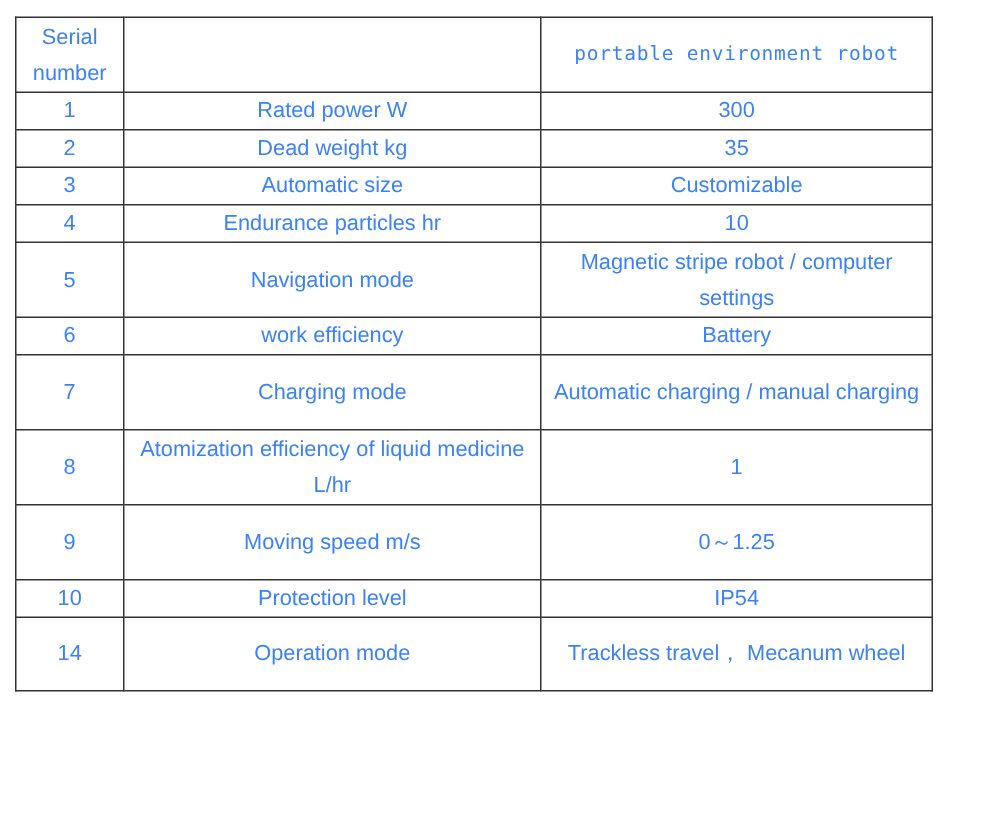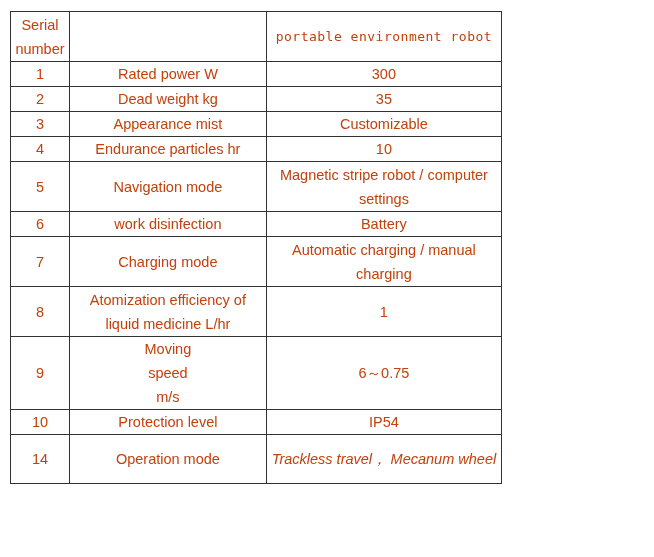--- a/index.html
+++ b/index.html
@@ -1,21 +1,21 @@
 <!DOCTYPE html>
 <html><head>
 <meta charset="utf-8">
 <style>
   html, body { margin: 0; padding: 0; background: #ffffff; }
   body { width: 654px; height: 557px; position: relative; overflow: hidden; }
   table.spec {
     position: absolute; left: 10px; top: 11px;
-    width: 492px; border-collapse: collapse;
+    width: 612px; border-collapse: collapse;
     font-family: "Liberation Sans", "DejaVu Sans", sans-serif;
-    font-size: 14.5px; color: #c2410c;
+    font-size: 14.5px; color: #3b82f6;
     border: 1.5px solid #555;
   }
   table.spec td {
     border: 1px solid #333;
     text-align: center; vertical-align: middle;
     padding: 0 4px; line-height: 24px;
   }
   col.c1 { width: 72px; }
   col.c2 { width: 279px; }
   col.c3 { width: 261px; }
@@ -46,57 +46,57 @@
     <td>Rated power W</td>
     <td>300</td>
   </tr>
   <tr class="r1">
     <td>2</td>
     <td>Dead weight kg</td>
     <td>35</td>
   </tr>
   <tr class="r1">
     <td>3</td>
-    <td>Appearance mist</td>
+    <td>Automatic size</td>
     <td>Customizable</td>
   </tr>
   <tr class="r1">
     <td>4</td>
     <td>Endurance particles hr</td>
     <td>10</td>
   </tr>
   <tr class="r2">
     <td>5</td>
     <td>Navigation mode</td>
     <td>Magnetic stripe robot / computer settings</td>
   </tr>
   <tr class="r1">
     <td>6</td>
-    <td>work disinfection</td>
+    <td>work efficiency</td>
     <td>Battery</td>
   </tr>
   <tr class="r2">
     <td>7</td>
     <td>Charging mode</td>
     <td>Automatic charging / manual charging</td>
   </tr>
   <tr class="r2">
     <td>8</td>
     <td>Atomization efficiency of liquid medicine L/hr</td>
     <td class="top">1</td>
   </tr>
   <tr class="r2">
     <td>9</td>
     <td style="padding:0 72px;">Moving speed m/s</td>
-    <td>6～0.75</td>
+    <td>0～1.25</td>
   </tr>
   <tr class="r1">
     <td>10</td>
     <td>Protection level</td>
     <td>IP54</td>
   </tr>
   <tr class="last">
     <td>14</td>
     <td>Operation mode</td>
-    <td style="white-space:nowrap;font-style:italic;">Trackless travel， Mecanum wheel</td>
+    <td style="white-space:nowrap;">Trackless travel， Mecanum wheel</td>
   </tr>
 </tbody>
   </table>
 
 </body></html>

